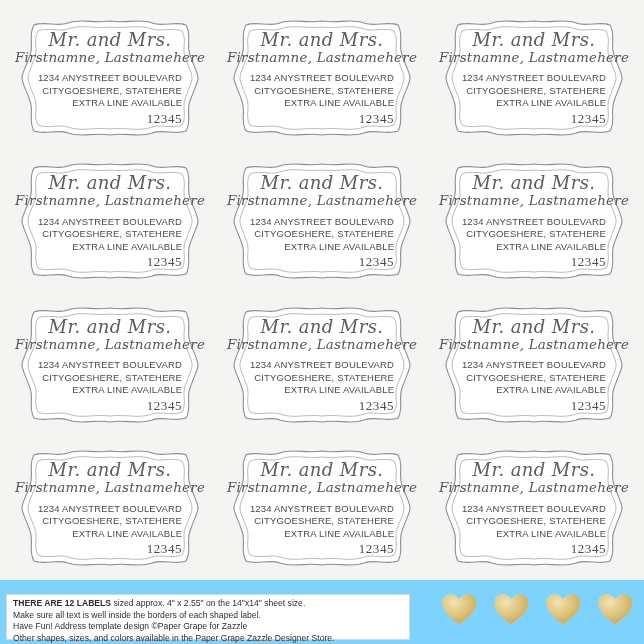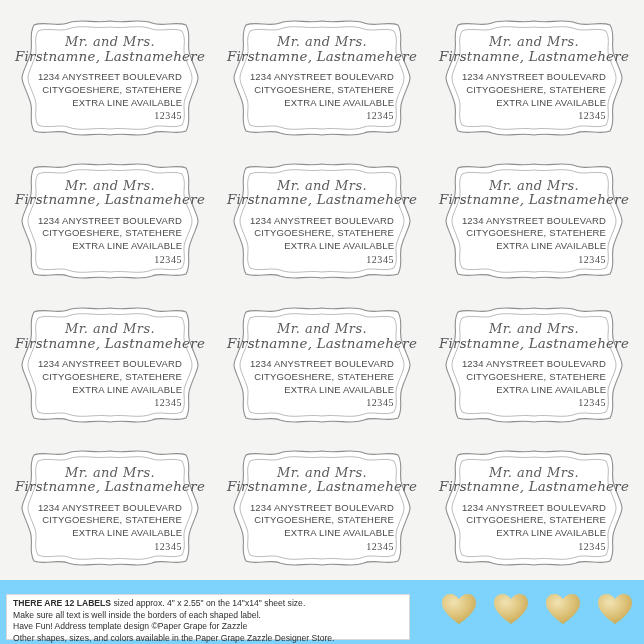--- a/index.html
+++ b/index.html
@@ -60,21 +60,21 @@
     display: flex;
     flex-direction: column;
     align-items: center;
     justify-content: center;
     box-sizing: border-box;
     padding: 14px 26px 12px 26px;
   }
   .script-line1 {
     font-family: "DejaVu Serif", serif;
     font-style: italic;
-    font-size: 13px;
+    font-size: 18px;
     color: #5d5d61;
     letter-spacing: 0.4px;
     line-height: 1.05;
     white-space: nowrap;
   }
   .script-line2 {
     font-family: "DejaVu Serif", serif;
     font-style: italic;
     font-size: 13.5px;
     color: #55555a;
@@ -88,21 +88,21 @@
     text-align: right;
     font-family: "Liberation Sans", sans-serif;
     font-size: 9.5px;
     color: #4b4b4f;
     line-height: 1.32;
     letter-spacing: 0.15px;
     white-space: nowrap;
   }
   .addr-zip {
     font-family: "Liberation Serif", serif;
-    font-size: 10px;
+    font-size: 13px;
     letter-spacing: 0.6px;
     color: #4b4b4f;
   }
 
   
   #bottom-bar {
     position: absolute;
     left: 0;
     bottom: 0;
     width: 644px;

